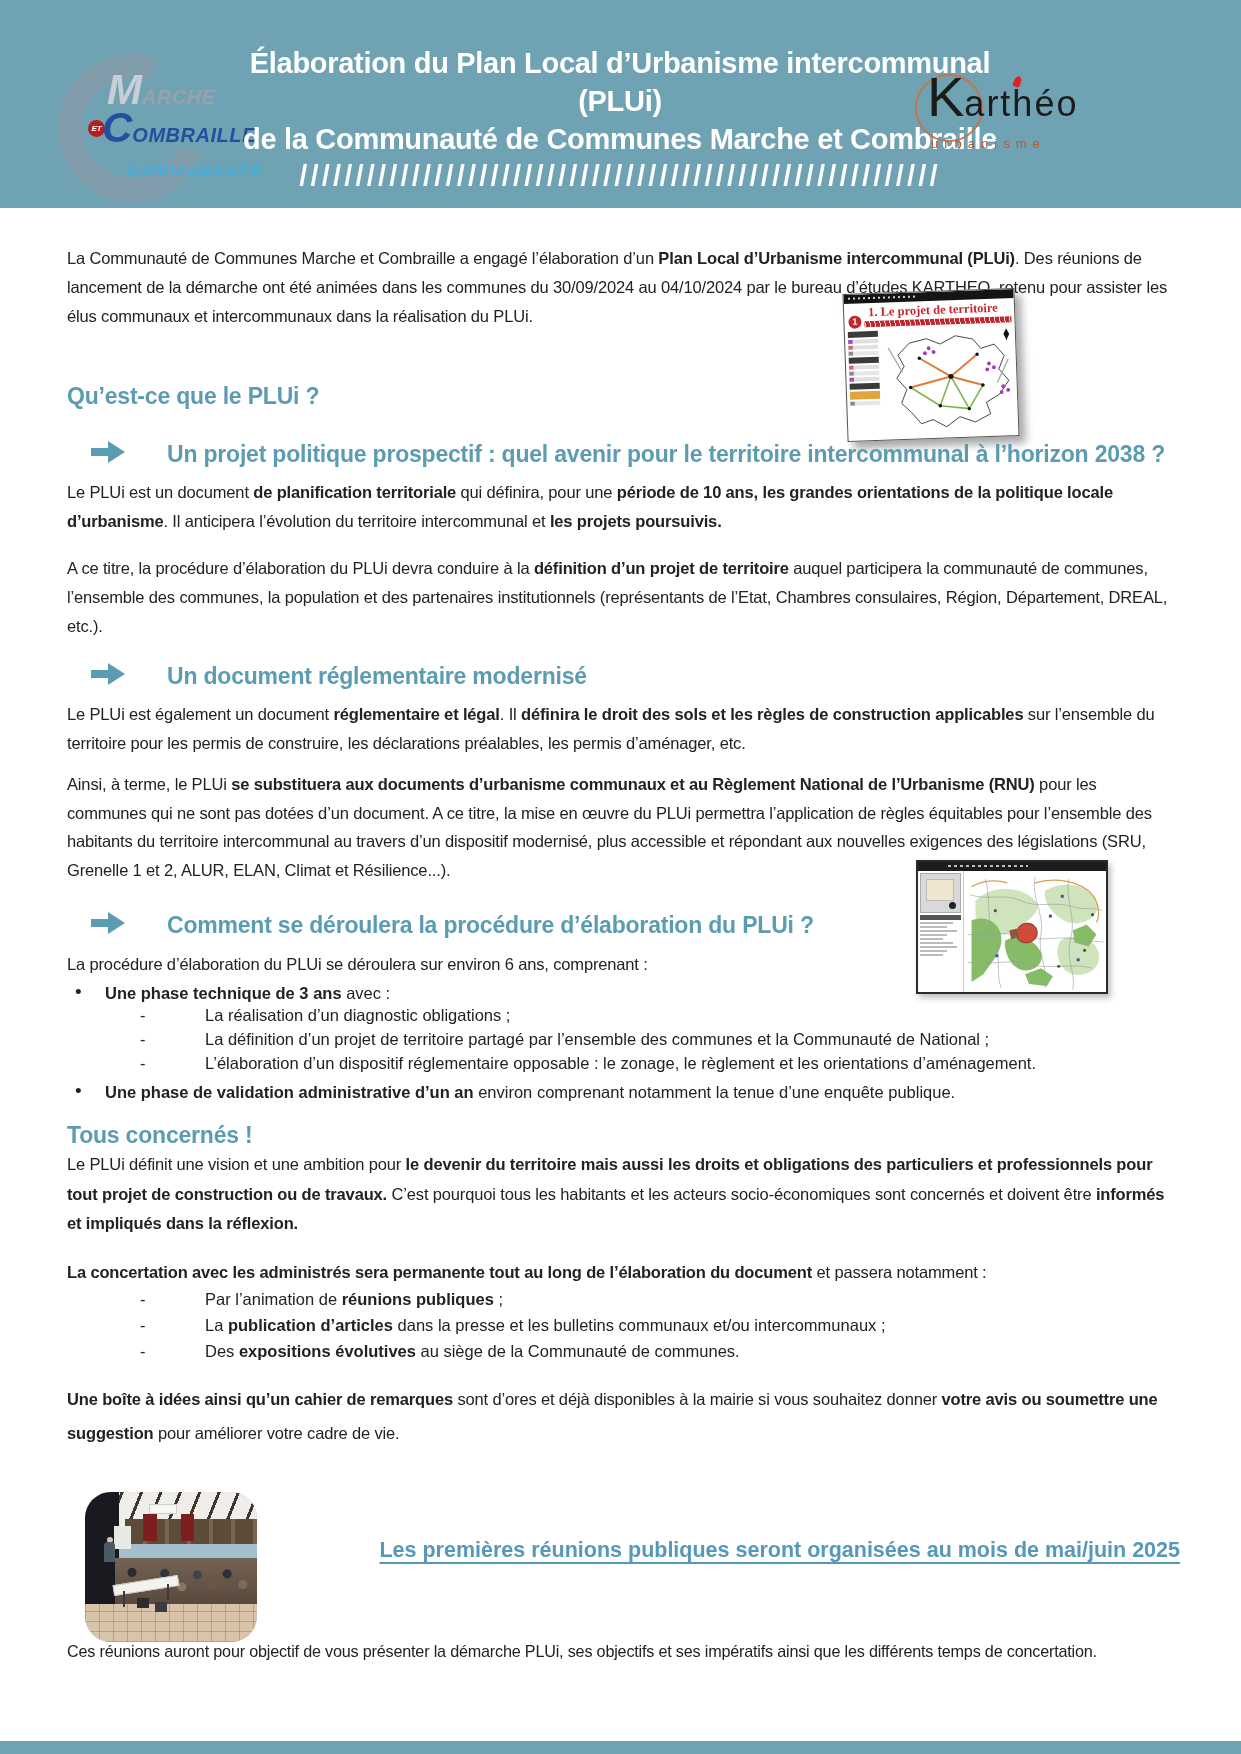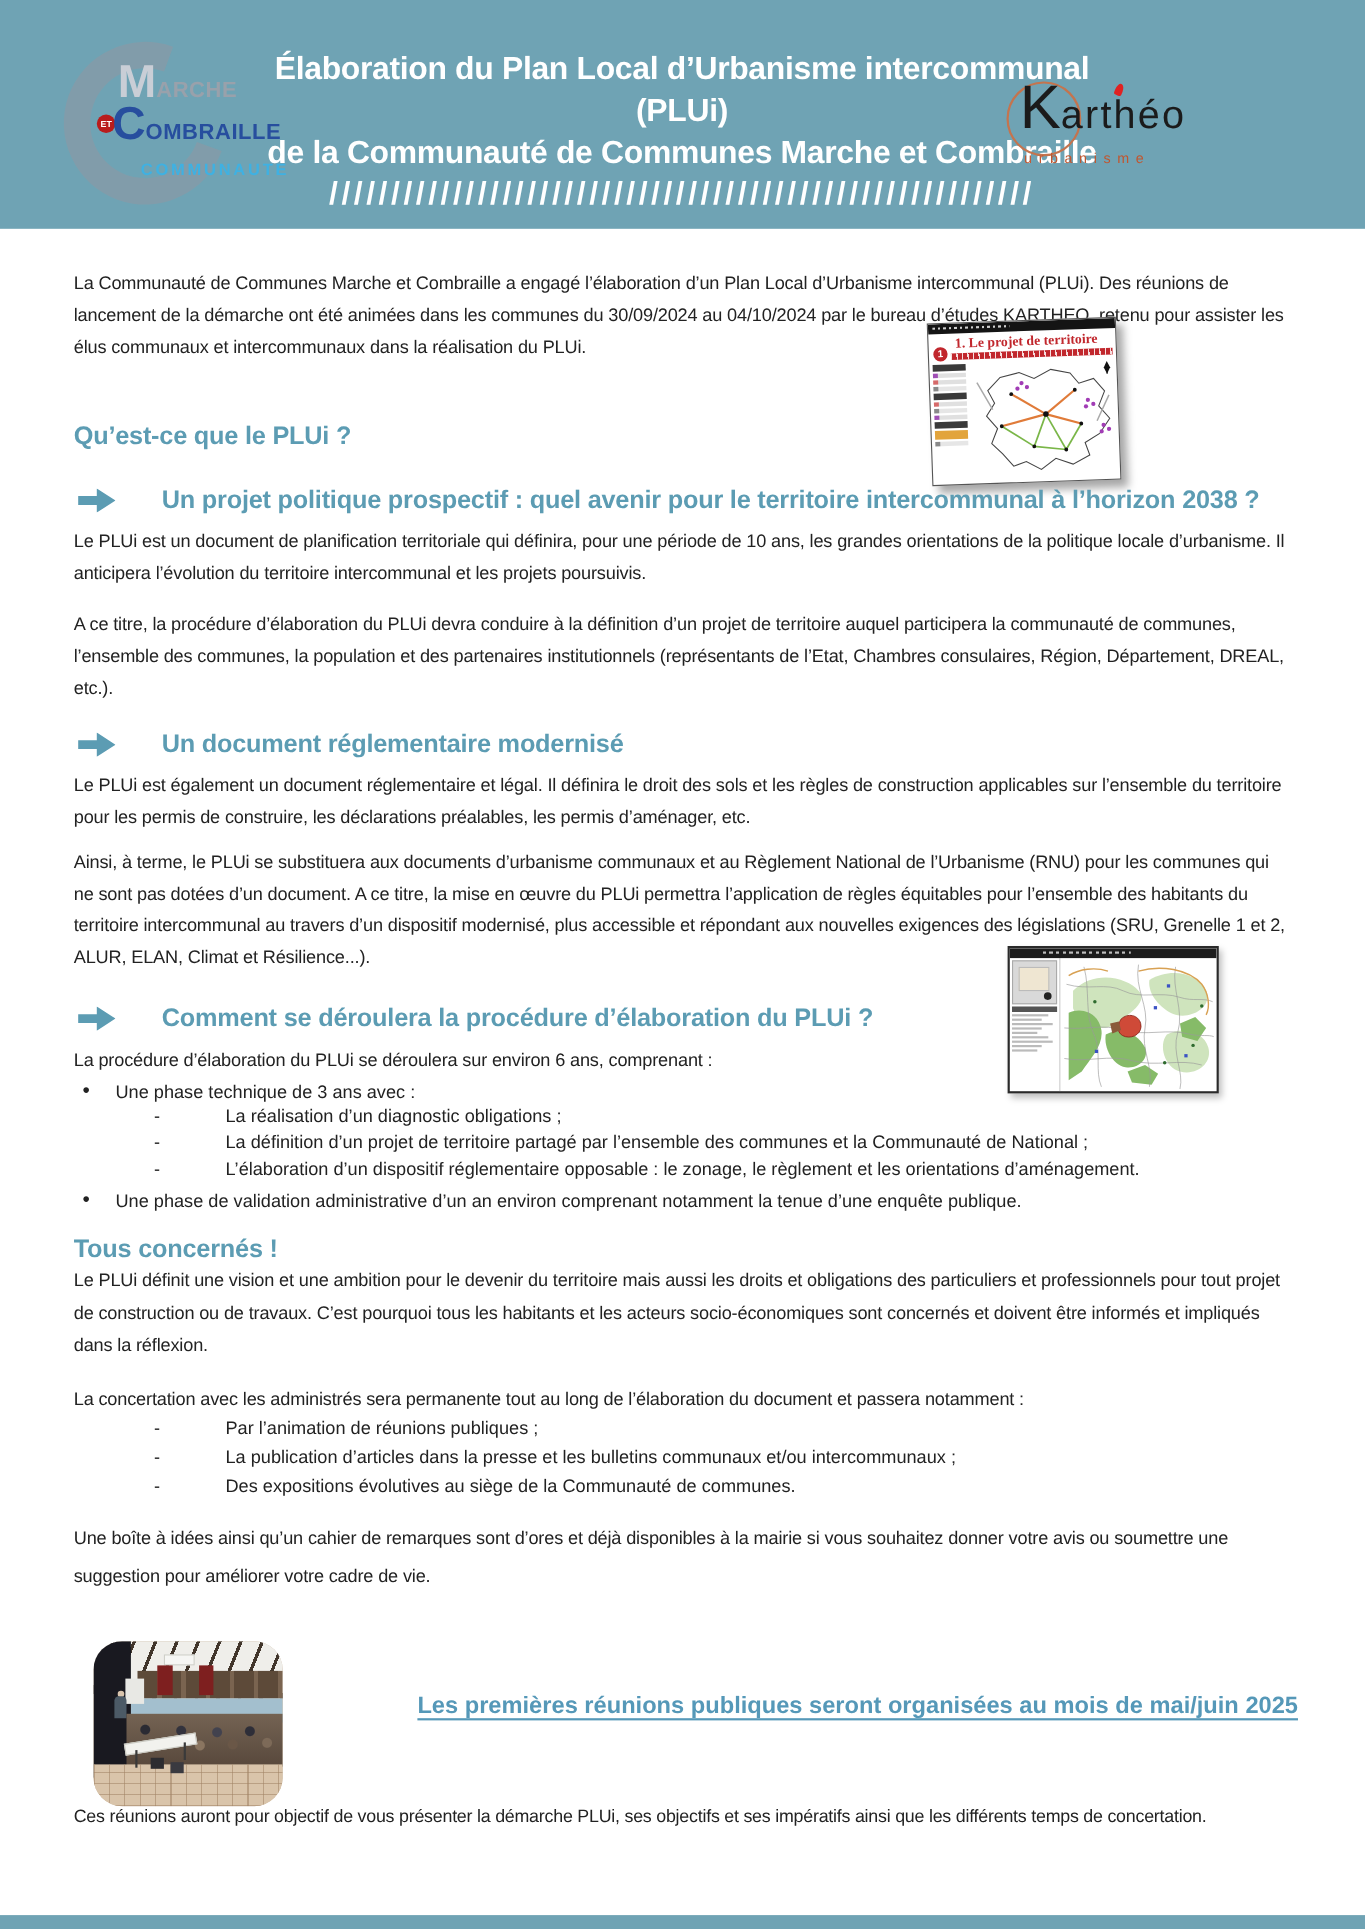--- a/index.html
+++ b/index.html
@@ -6,21 +6,21 @@
   .page{position:relative;width:1241px;height:1754px;background:#fff;overflow:hidden;
         font-family:"Liberation Sans",sans-serif;color:#222;}
 
   
   .header{position:absolute;left:0;top:0;width:1241px;height:208px;background:#6FA3B4;}
   .title-wrap{position:absolute;left:230px;top:44px;width:780px;text-align:center;color:#fff;font-weight:bold;}
   .title-line{font-size:29px;line-height:38px;letter-spacing:-0.3px;}
   .title-slashes{font-size:29px;line-height:36px;letter-spacing:3.2px;font-weight:bold;white-space:nowrap;}
 
   
-  .cc-logo{position:absolute;left:52px;top:28px;width:220px;height:155px;}
+  .cc-logo{position:absolute;left:52px;top:44px;width:220px;height:155px;font-style:italic;}
   .cc-ring{position:absolute;left:6px;top:10px;width:100px;height:100px;border:24px solid rgba(145,152,162,0.55);
            border-right-color:transparent;border-radius:50%;transform:rotate(-25deg);}
   .cc-row1{position:absolute;left:55px;top:22px;white-space:nowrap;}
   .cc-row2{position:absolute;left:50px;top:60px;white-space:nowrap;}
   .cc-big1{font-size:42px;font-weight:bold;color:#c9ced6;}
   .cc-sm1{font-size:20px;font-weight:bold;color:#99a1ab;letter-spacing:.5px;}
   .cc-big2{font-size:42px;font-weight:bold;color:#274e9e;}
   .cc-sm2{font-size:20px;font-weight:bold;color:#274e9e;letter-spacing:.5px;}
   .cc-et{position:absolute;left:36px;top:76px;width:17px;height:17px;border-radius:50%;background:#b91c1c;
          color:#fff;font-size:8px;font-weight:bold;display:flex;align-items:center;justify-content:center;}
@@ -31,23 +31,23 @@
   .kt-circle{position:absolute;left:0;top:4px;width:64px;height:64px;border:2px solid #c4744e;border-radius:50%;}
   .kt-text{position:absolute;left:12px;top:-6px;white-space:nowrap;color:#1b1b1b;}
   .kt-k{font-size:56px;font-weight:400;}
   .kt-rest{font-size:36px;letter-spacing:2px;}
   .kt-leaf{position:absolute;left:99px;top:6px;width:7px;height:11px;background:#e02222;
            border-radius:70% 70% 50% 50%/80% 80% 20% 20%;transform:rotate(22deg);}
   .kt-sub{position:absolute;left:16px;top:66px;font-size:13px;letter-spacing:6px;color:#c0562f;}
 
   
   .p{position:absolute;left:67px;width:1108px;font-size:16.5px;line-height:29px;color:#222;letter-spacing:-0.15px;}
-  .b{font-weight:normal;margin-top:12px;}
+  .b{font-weight:bold;margin-top:12px;}
   .h-teal{position:absolute;left:67px;color:#5C9CB3;font-weight:bold;font-size:23px;letter-spacing:-0.2px;}
-  .arrowhead{position:absolute;left:71px;display:flex;align-items:center;}
+  .arrowhead{position:absolute;left:91px;display:flex;align-items:flex-start;}
   .arrowhead svg{width:34px;height:22px;flex:0 0 auto;}
   .arrowhead .txt{margin-left:42px;color:#5C9CB3;font-weight:bold;font-size:23px;letter-spacing:-0.2px;white-space:nowrap;}
   .bullet{position:absolute;left:67px;width:1108px;font-size:16.5px;line-height:24px;padding-left:38px;box-sizing:border-box;}
   .bullet::before{content:"\2022";position:absolute;left:8px;top:-1px;font-size:19px;}
   .dash{position:absolute;left:67px;width:1120px;font-size:16.5px;padding-left:138px;box-sizing:border-box;}
   .dash::before{content:"-";position:absolute;left:73px;}
   .banner{position:absolute;left:280px;top:1538px;width:900px;text-align:right;font-size:21.5px;font-weight:bold;
           color:#5598B8;text-decoration:underline;text-decoration-thickness:2px;text-underline-offset:5px;}
   .p-final{position:absolute;left:67px;top:1642px;width:1150px;font-size:16.2px;letter-spacing:-0.2px;}
   .footer{position:absolute;left:0;bottom:0;width:1241px;height:13px;background:#6FA3B4;}

